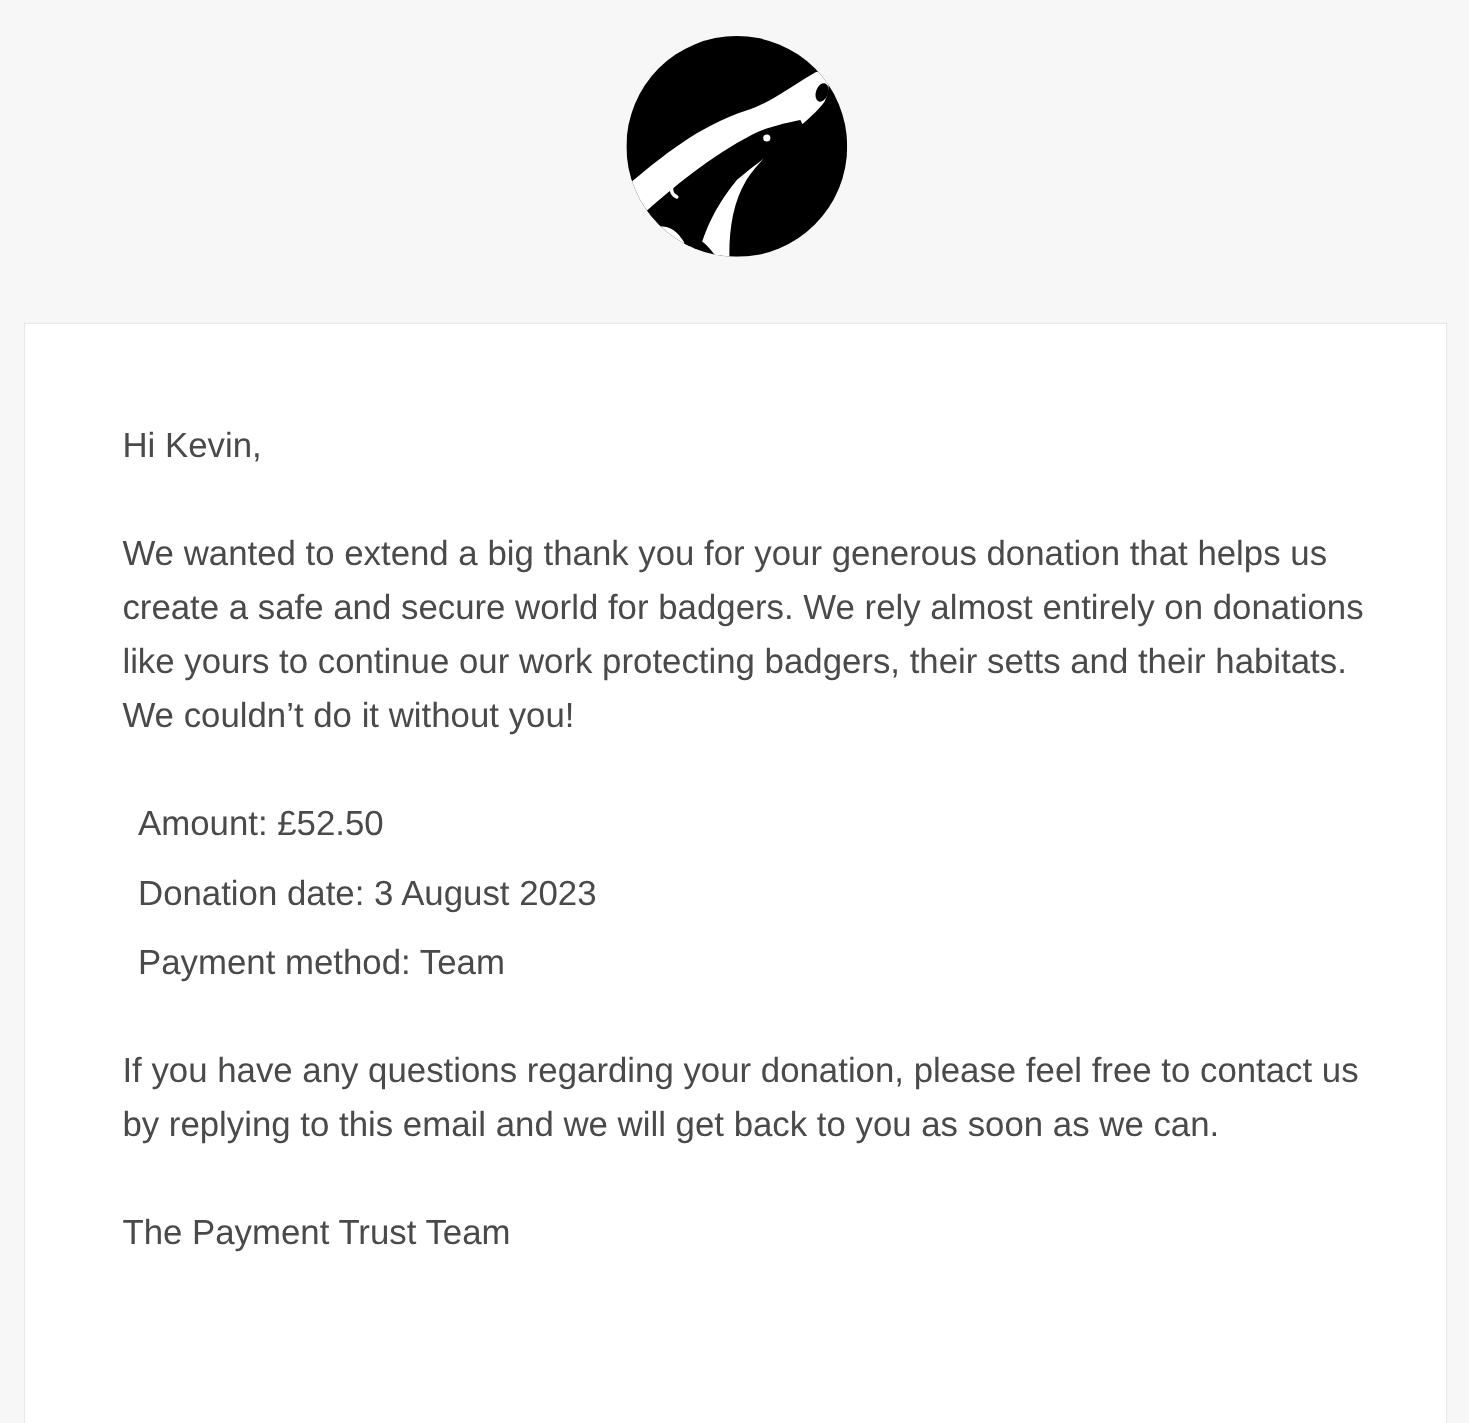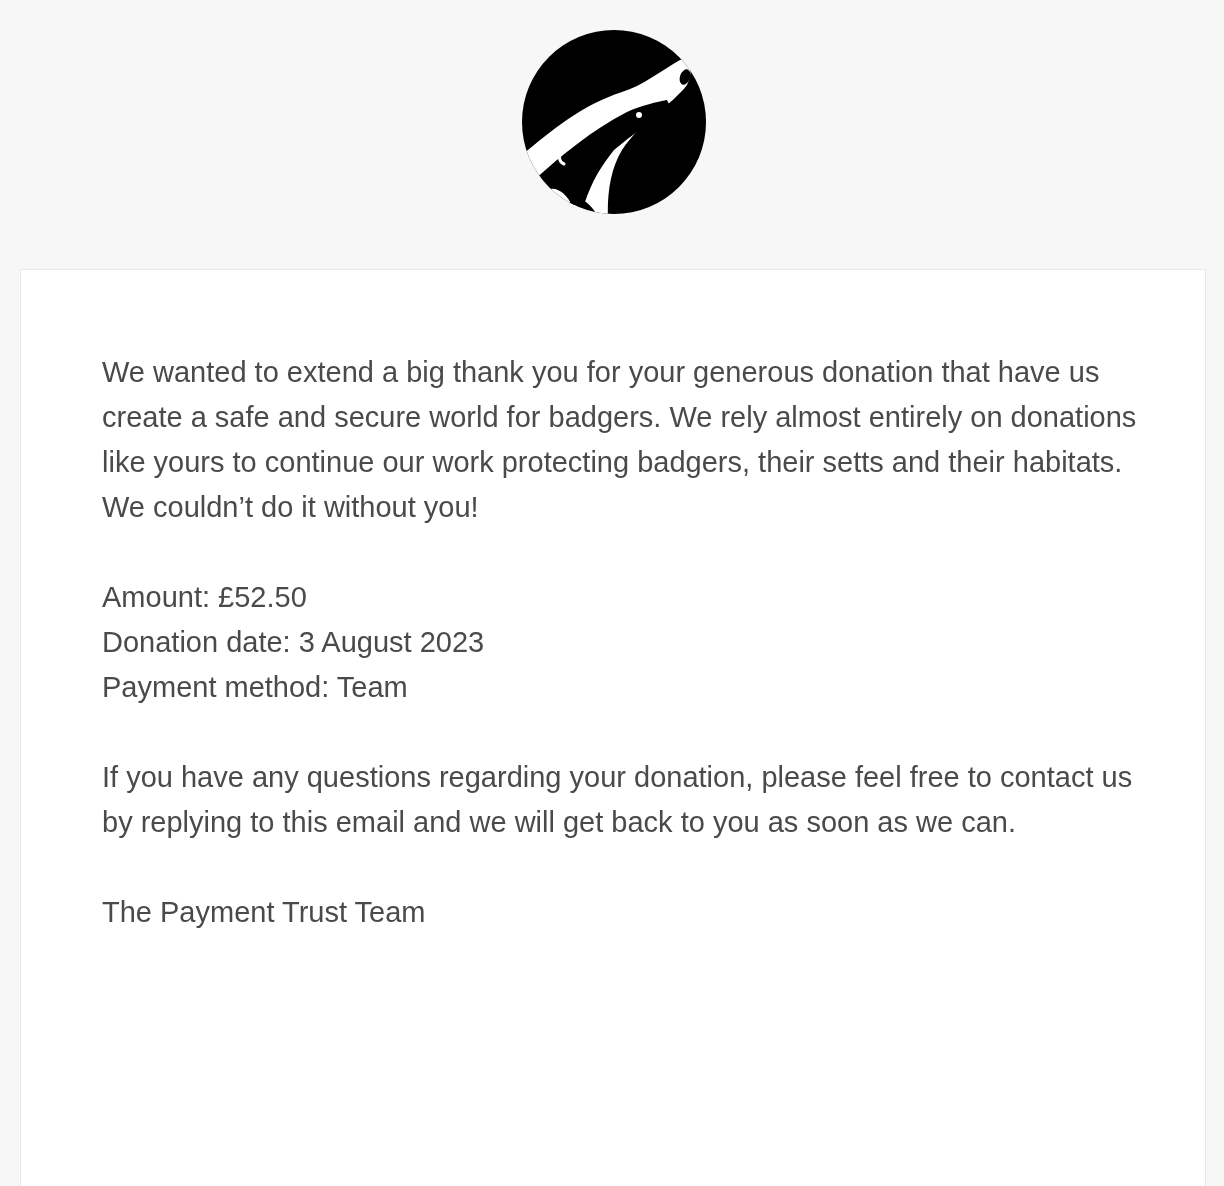--- a/index.html
+++ b/index.html
@@ -16,21 +16,21 @@
     position:absolute; left:20px; top:269px; width:1186px; height:940px;
     background:#ffffff;
     border:1px solid #e8e8e8;
     box-sizing:border-box;
   }
   .content {
     position:absolute; left:81px; top:80px; width:1040px;
     color:#4a4a4a; font-size:29px; line-height:45px;
   }
   .content p { margin:0 0 45px 0; }
-  .details p { margin:0; }
+  .details p { margin:13px; }
   .details { margin-bottom:45px; }
 </style>
 </head>
 <body>
 
 <div class="header">
   <svg class="logo" viewBox="0 0 184 184">
     <defs>
       <clipPath id="c">
           <circle cx="92" cy="92" r="92"></circle>
@@ -45,21 +45,22 @@
       <ellipse cx="163" cy="47" rx="5" ry="8" fill="#000" transform="rotate(20 163 47)"></ellipse>
       <circle cx="117" cy="85" r="3" fill="#fff"></circle>
       <path d="M50 90 C45 93 42 96 44 98" stroke="#fff" stroke-width="3" fill="none" stroke-linecap="round"></path>
       <path d="M40 122 C36 126 37 132 42 134" stroke="#fff" stroke-width="3" fill="none" stroke-linecap="round"></path>
     </g>
   </svg>
 </div>
 
 <div class="card">
   <div class="content">
-    <p>We wanted to extend a big thank you for your generous donation that have us create a safe and secure world for badgers. We rely almost entirely on donations like yours to continue our work protecting badgers, their setts and their habitats. We couldn’t do it without you!</p>
+    <p>Hi Kevin,</p>
+    <p>We wanted to extend a big thank you for your generous donation that helps us create a safe and secure world for badgers. We rely almost entirely on donations like yours to continue our work protecting badgers, their setts and their habitats. We couldn’t do it without you!</p>
     <div class="details">
       <p>Amount: £52.50</p>
       <p>Donation date: 3 August 2023</p>
       <p>Payment method: Team</p>
     </div>
     <p>If you have any questions regarding your donation, please feel free to contact us by replying to this email and we will get back to you as soon as we can.</p>
     <p>The Payment Trust Team</p>
   </div>
 </div>
 

